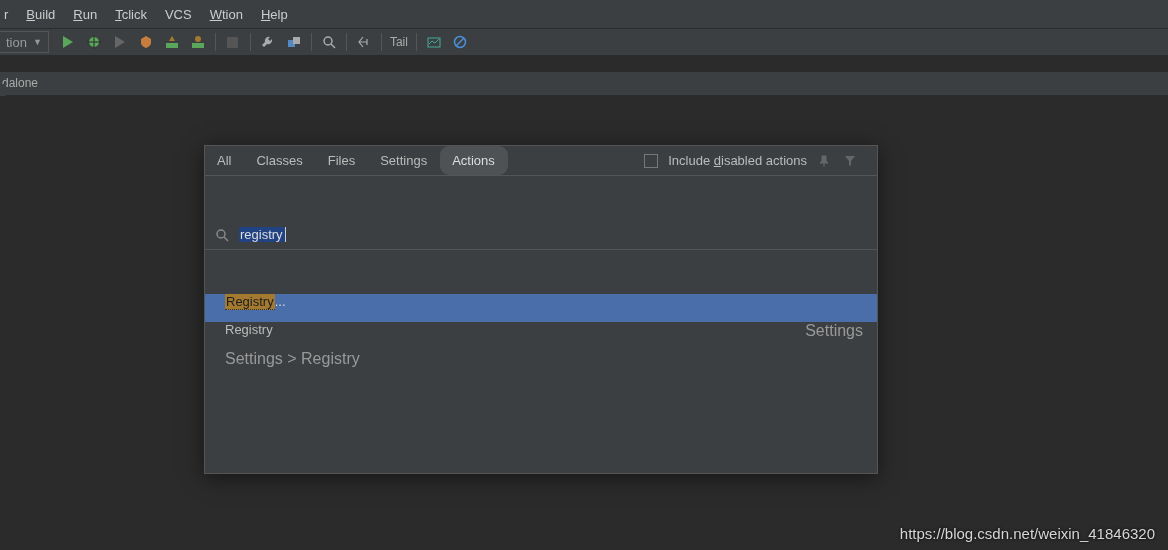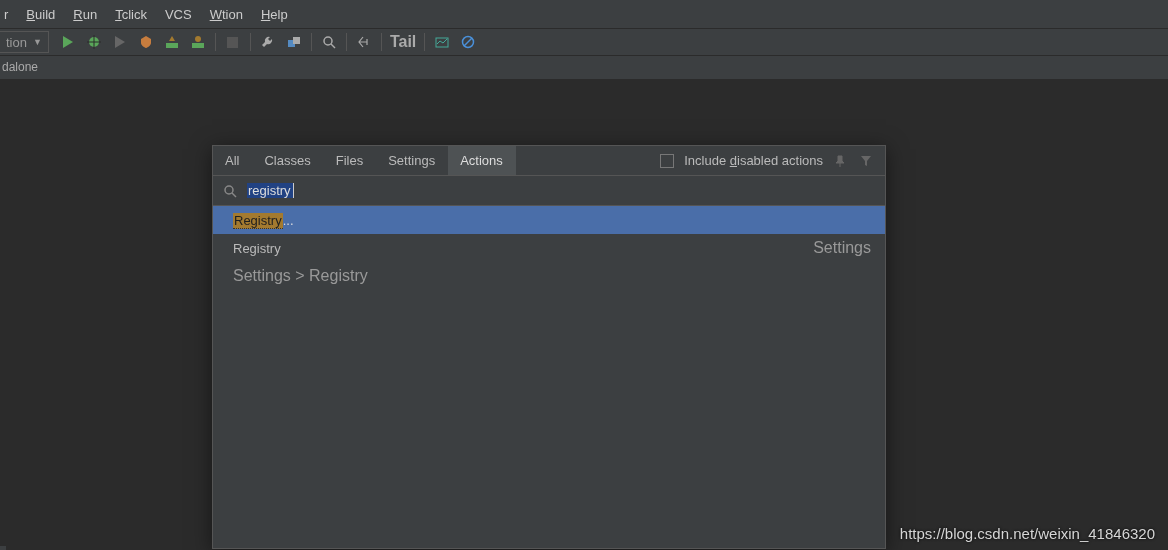--- a/index.html
+++ b/index.html
@@ -49,58 +49,60 @@
       color: #999;
       height: 22px;
     }
     .run-config .arrow { margin-left: 6px; font-size: 9px; color: #999; }
     .breadcrumb {
       height: 24px;
       background: #3c3f41;
       color: #aaa; font-size: 12px;
       padding: 4px 0 4px 2px;
       border-bottom: 1px solid #2b2b2b;
+      margin-top: 16px;
     }
     .editor-area {
       background: #2b2b2b;
       width: 100%; height: calc(550px - 28px - 32px - 24px);
       position: relative;
     }
     .left-sliver {
       position: absolute; left: 0; top: 84px; width: 6px; height: 466px;
       background: #3c3f41;
     }
     .search-popup {
       position: absolute;
-      left: 212px; top: 145px;
-      width: 674px; height: 404px;
+      left: 204px; top: 145px;
+      width: 674px; height: 329px;
       background: #3c3f41;
       border: 1px solid #555;
       box-shadow: 0 4px 20px rgba(0,0,0,0.5);
-      display: flex; flex-direction: column;
+      display: flex; flex-direction: column; gap: 44px;
     }
     .popup-header {
       display: flex; align-items: center;
       height: 30px;
       border-bottom: 1px solid #555;
     }
     .tabs { display: flex; height: 100%; }
     .tab {
       padding: 0 12px;
       display: flex; align-items: center;
       color: #bbb;
       border-right: 1px solid transparent;
     }
     .tab.active {
       background: #4e5254;
       color: #ddd;
+      border-radius: 9px;
     }
     .header-right {
       margin-left: auto; display: flex; align-items: flex-end; gap: 10px;
-      padding-right: 10px;
+      padding-right: 18px;
     }
     .chk {
       width: 14px; height: 14px; border: 1px solid #777;
       display: inline-block;
     }
     .chk-label { color: #bbb; }
     .chk-label u { text-decoration: underline; }
     .dim-icon { color: #666; font-size: 14px; width: 16px; text-align: center; }
     .search-row {
       display: flex; align-items: center;
@@ -109,21 +111,21 @@
       padding: 0 10px;
     }
     .search-row .search-icon { color: #888; margin-right: 10px; font-size: 14px; }
     .search-text-selected {
       background: #214283; color: #ddd;
       padding: 0 2px 0 1px;
       border-right: 1px solid #ccc;
     }
     .results { flex: 1; overflow: auto; }
     .result-row {
-      display: flex; align-items: center; justify-content: space-between;
+      display: flex; justify-content: space-between;
       height: 28px; padding: 0 14px 0 20px;
       color: #bbb;
     }
     .result-row.selected {
       background: #4a6ea9;
       color: #fff;
     }
     .result-row .highlight {
       background: #a37a2f;
       color: #1e1e1e;
@@ -133,21 +135,21 @@
     .result-row .dots { color: #ddd; }
     .result-row .rhs { color: #999; font-size: 16px; }
     .result-row.selected .rhs { color: #dde; }
     .watermark {
       position: absolute;
       right: 13px; bottom: 8px;
       color: #d6d6d6; font-size: 15px;
       text-shadow: 0 0 3px #000;
     }
     svg { display: block; }
-    .tail-text { color: #aaa; font-size: 16px; margin: 0 4px; font-weight: bold; }
+    .tail-text { color: #aaa; font-size: 12px; margin: 0 4px; }
   </style>
 </head>
 <body>
 
 <div class="menubar">
   <span class="menu-item"><span>r</span></span>
   <span class="menu-item"><u>B</u><span>uild</span></span>
   <span class="menu-item"><u>R</u><span>un</span></span>
   <span class="menu-item"><u>T</u><span>click</span></span>
   <span class="menu-item"><span style="">VC</span><span>S</span></span>

